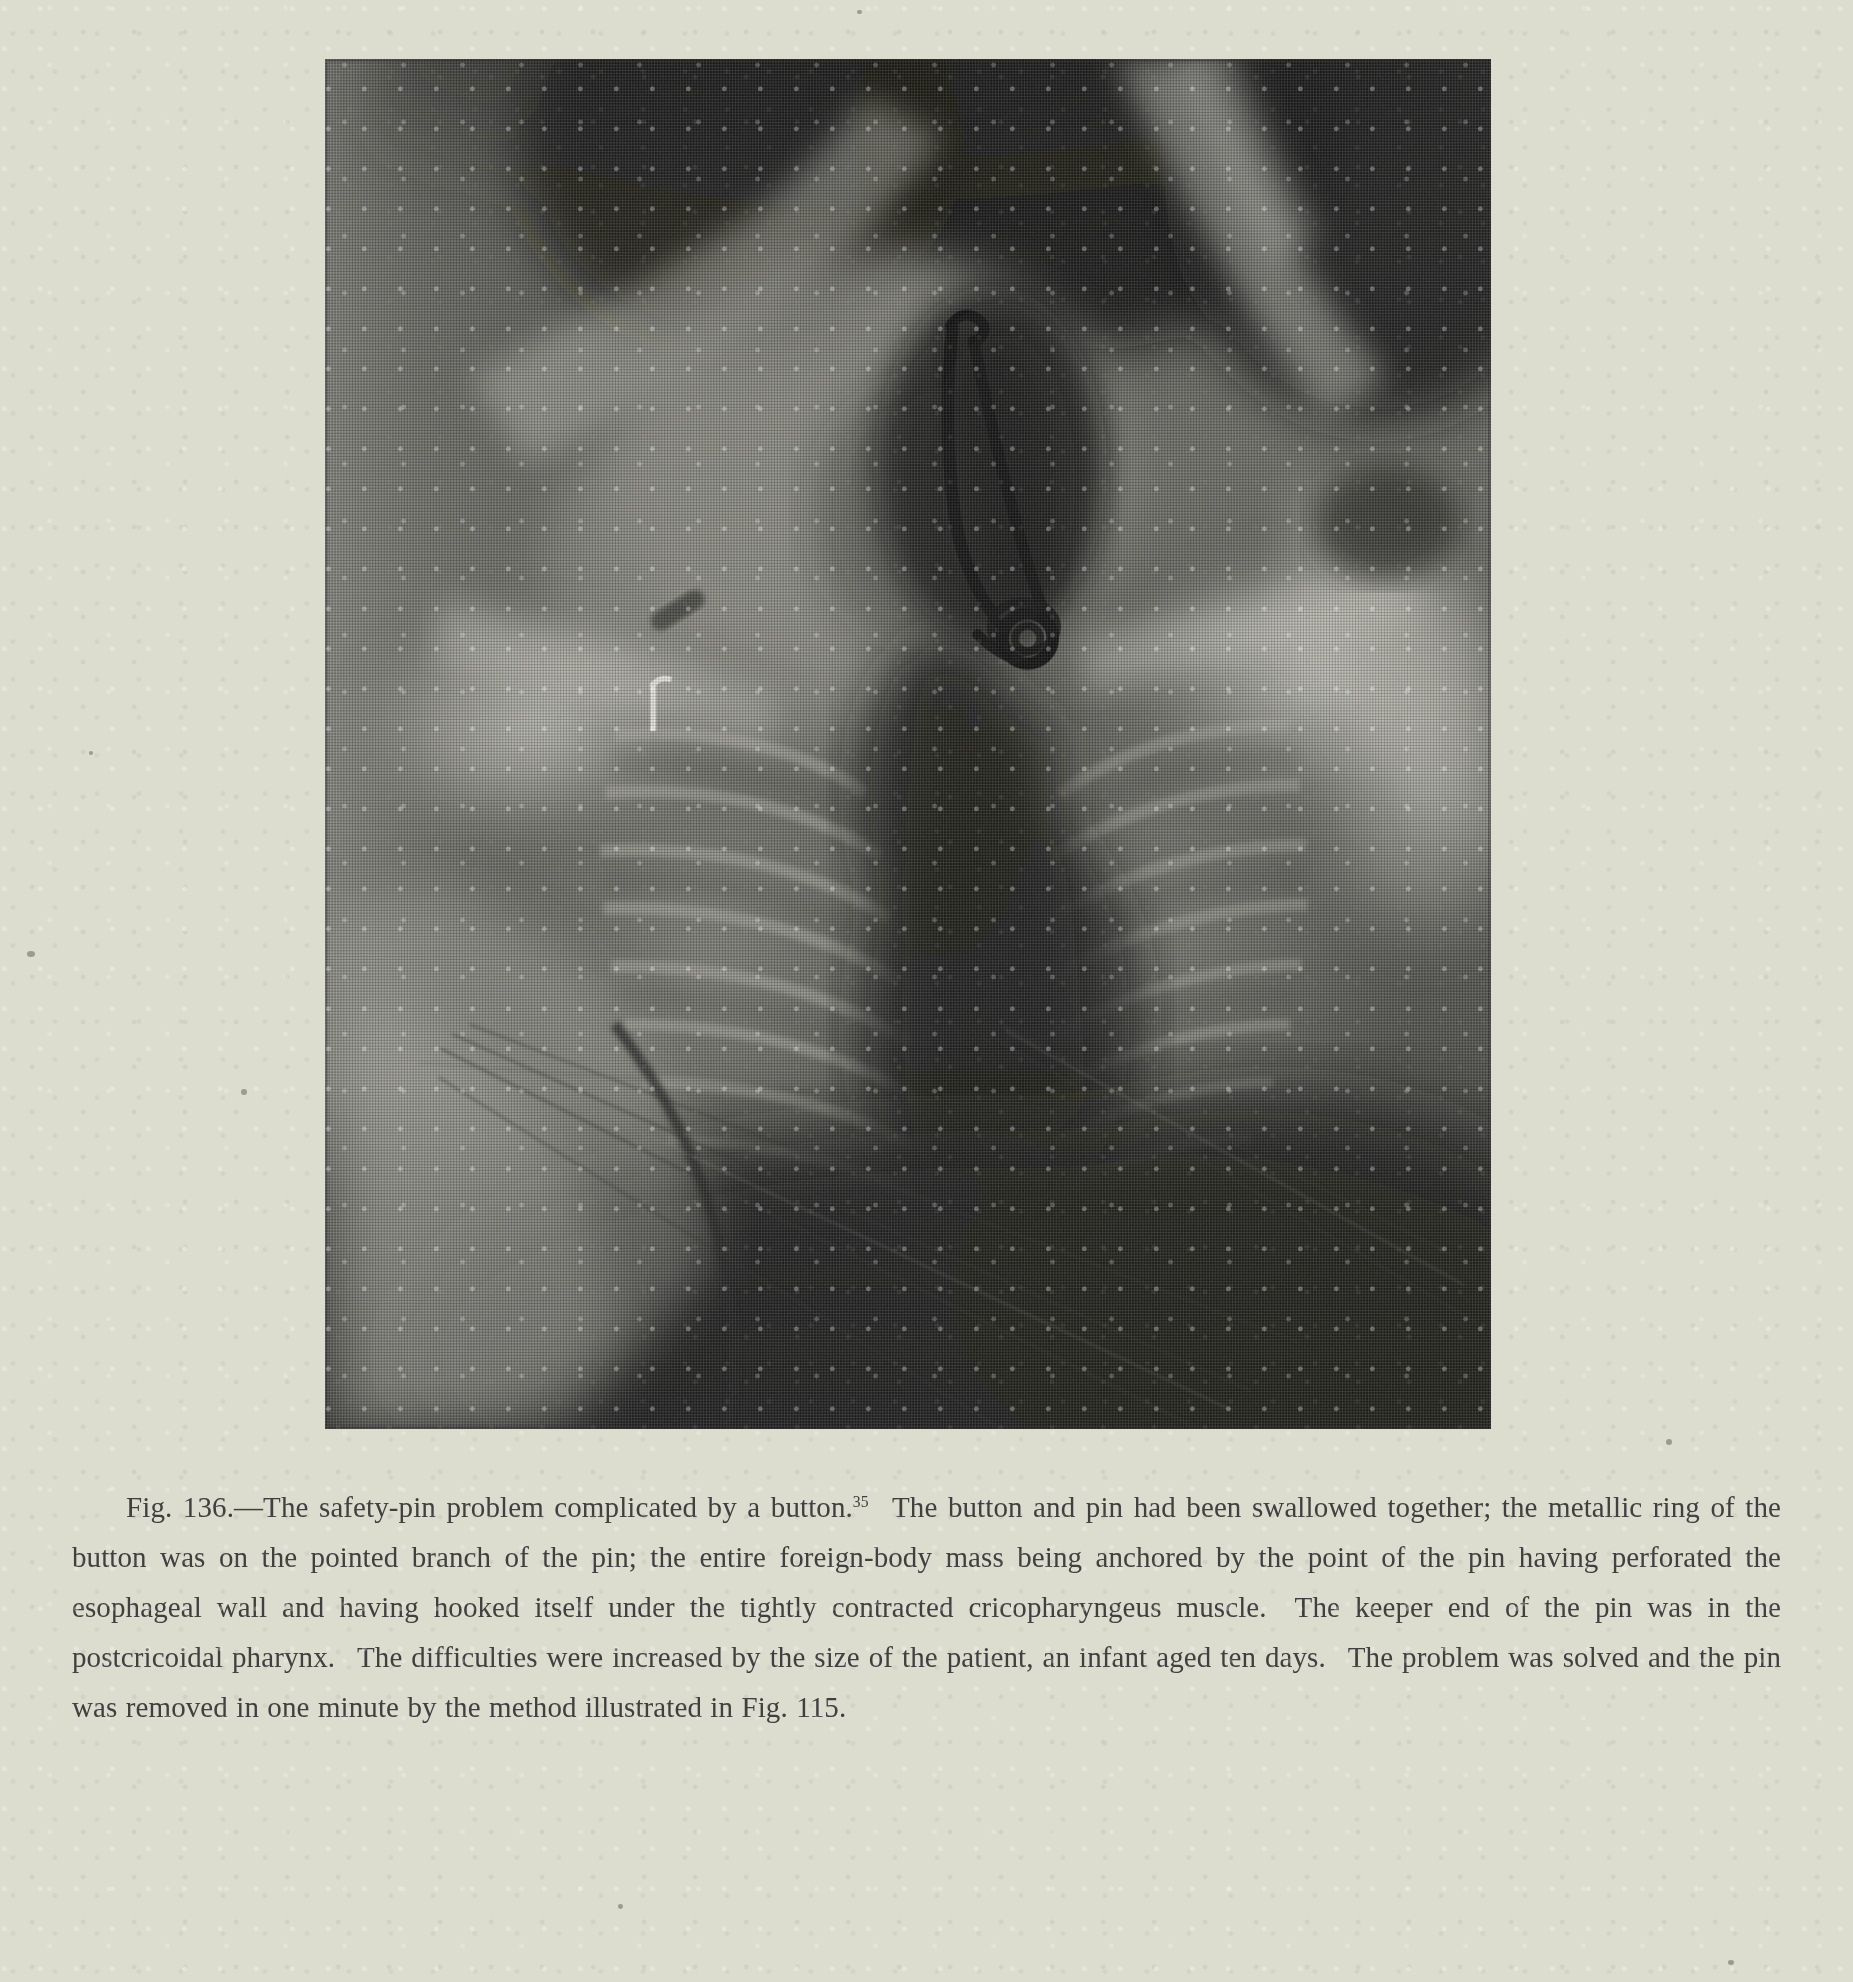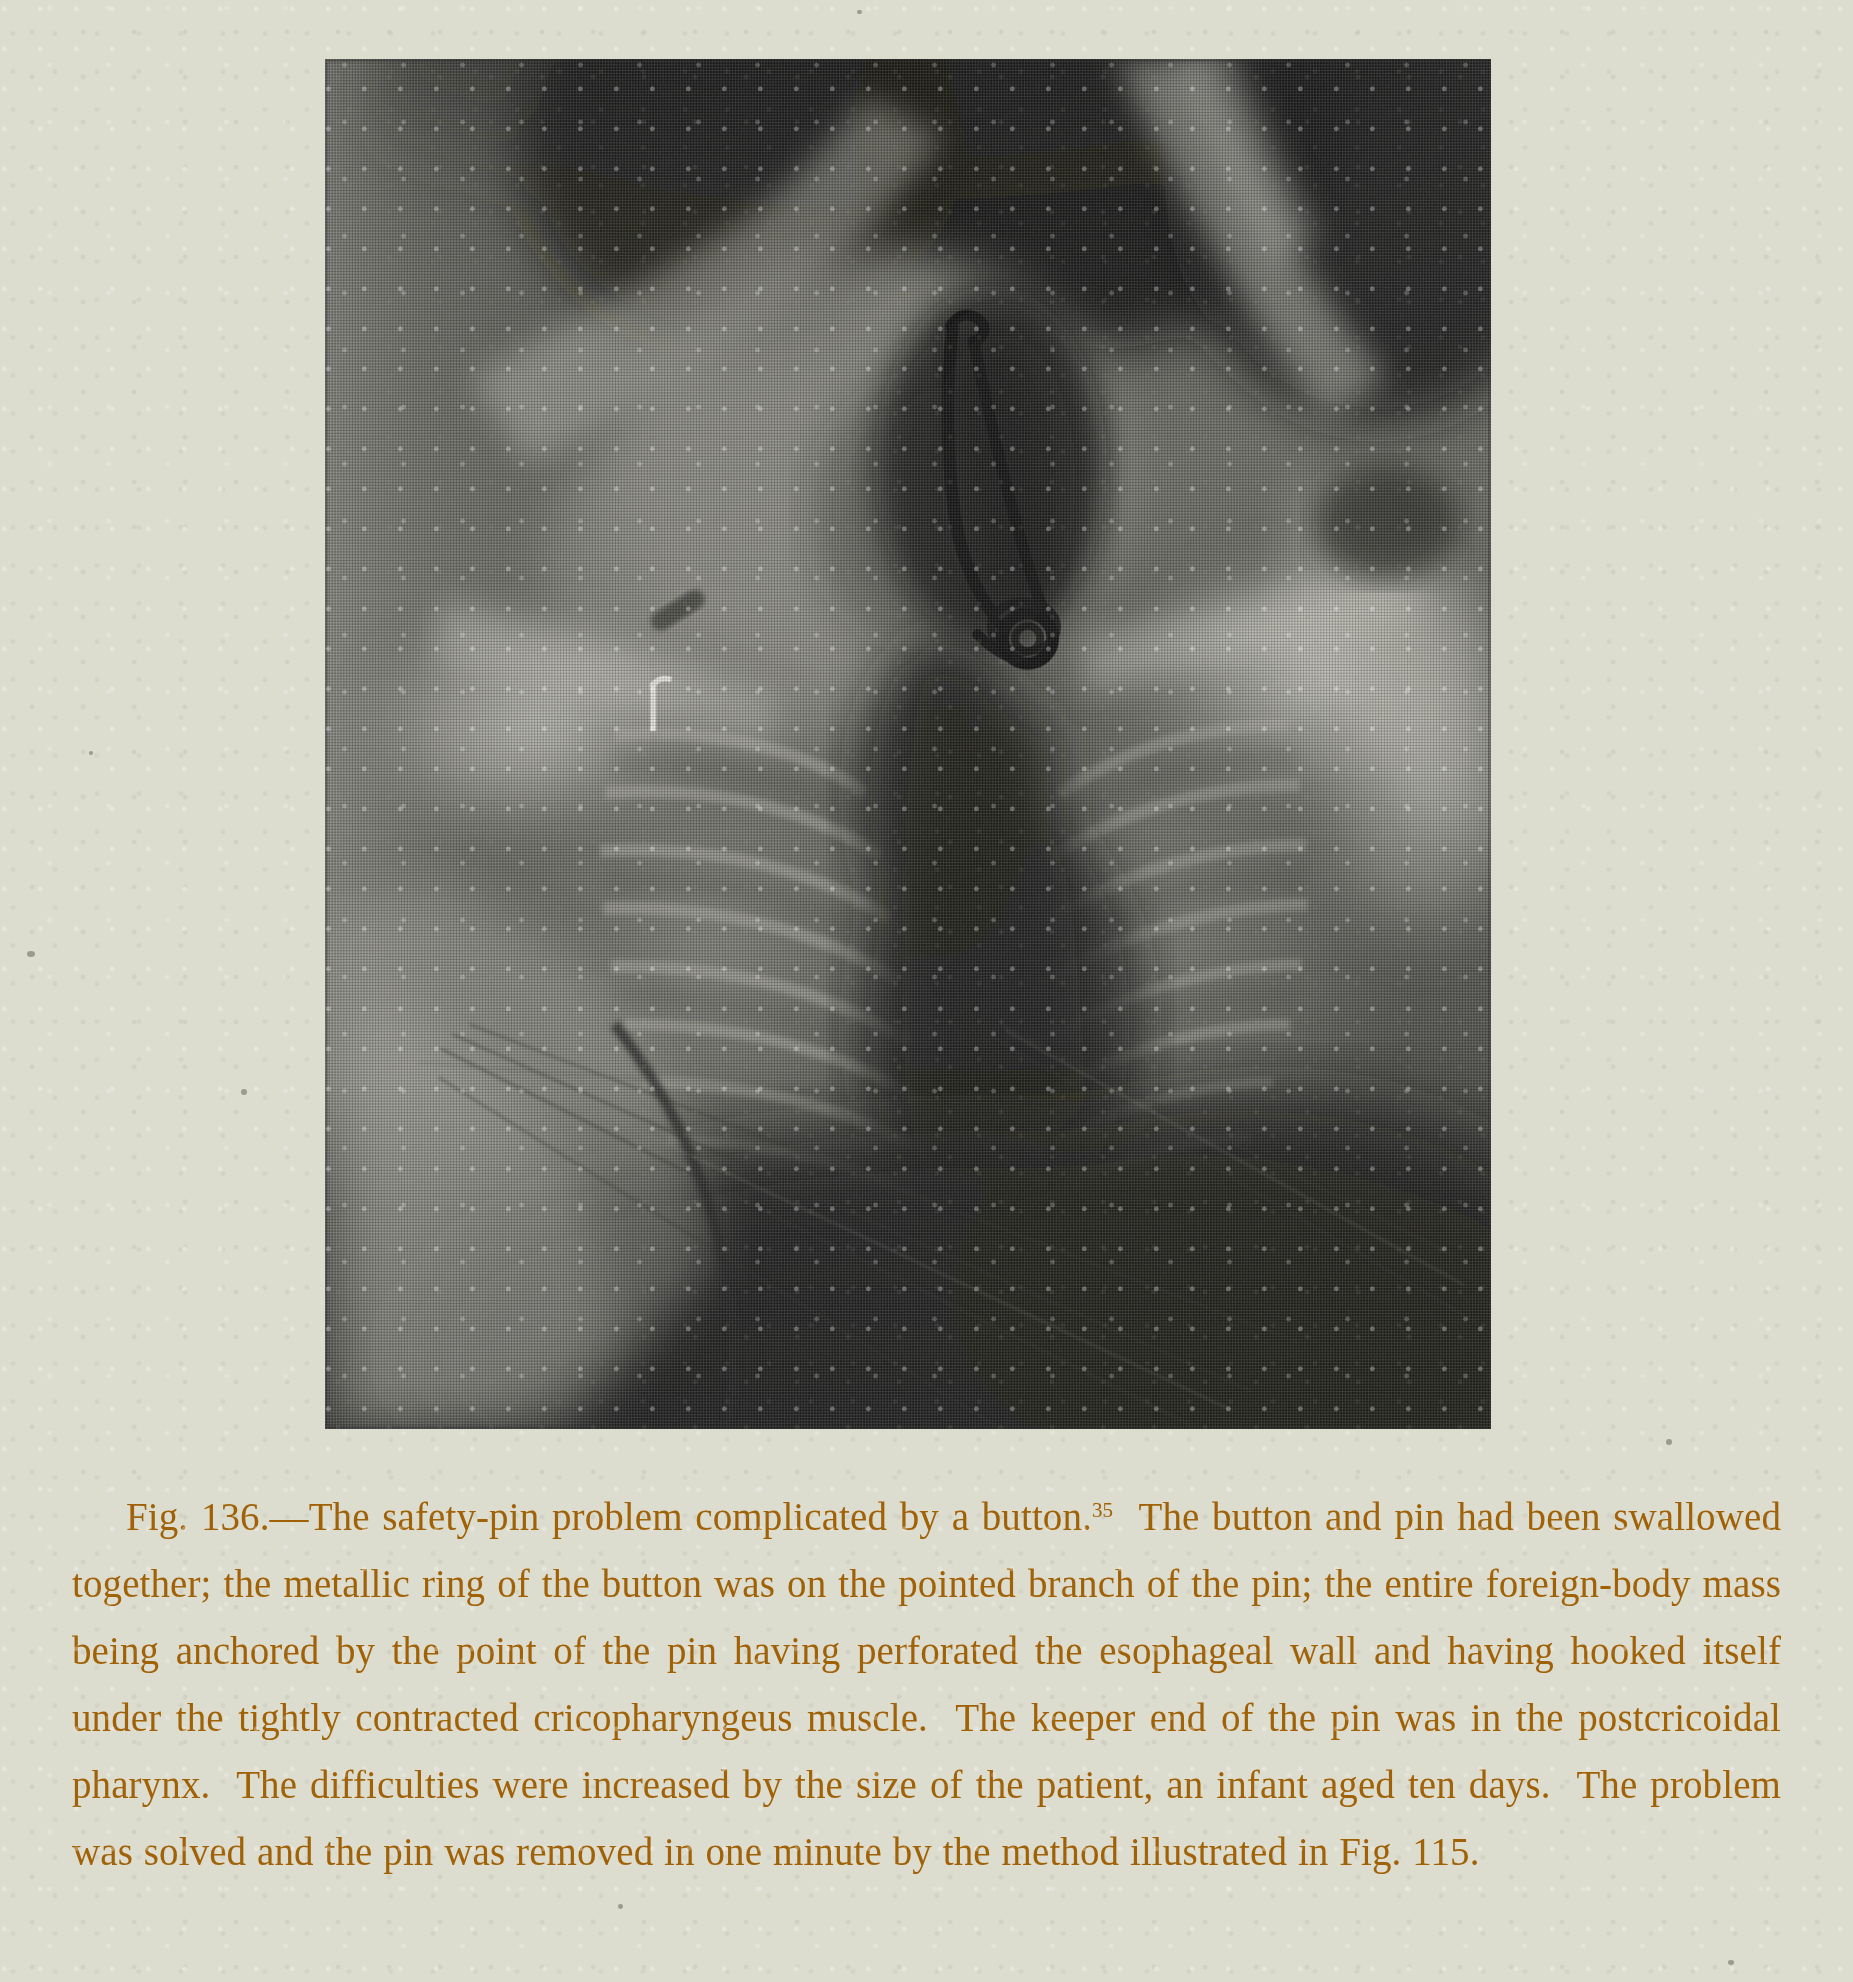--- a/index.html
+++ b/index.html
@@ -77,22 +77,22 @@
     opacity: .45;
   }
 
   
   .caption {
     position: absolute;
     left: 72px;
     top: 1483px;
     width: 1709px;
     z-index: 3;
-    color: #a16207;
-    font-size: 39px;
+    color: #404040;
+    font-size: 29px;
     line-height: 1.72;
     text-align: justify;
     text-align-last: left;
     letter-spacing: 0.1px;
     word-spacing: 1px;
   }
   .caption .indent { display: inline-block; width: 54px; }
   .caption sup {
     font-size: .54em;
     vertical-align: .62em;

